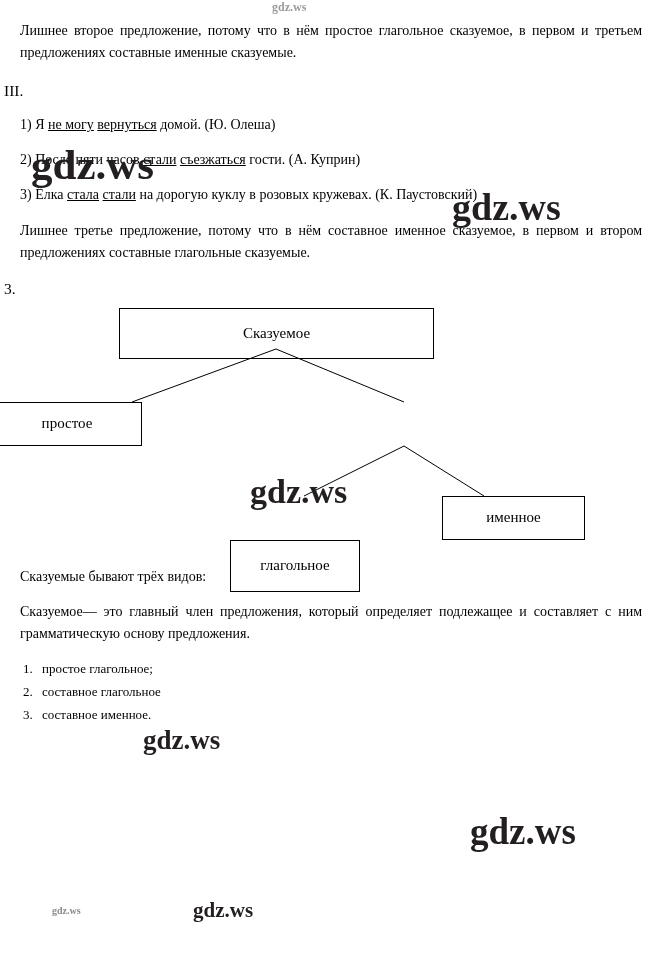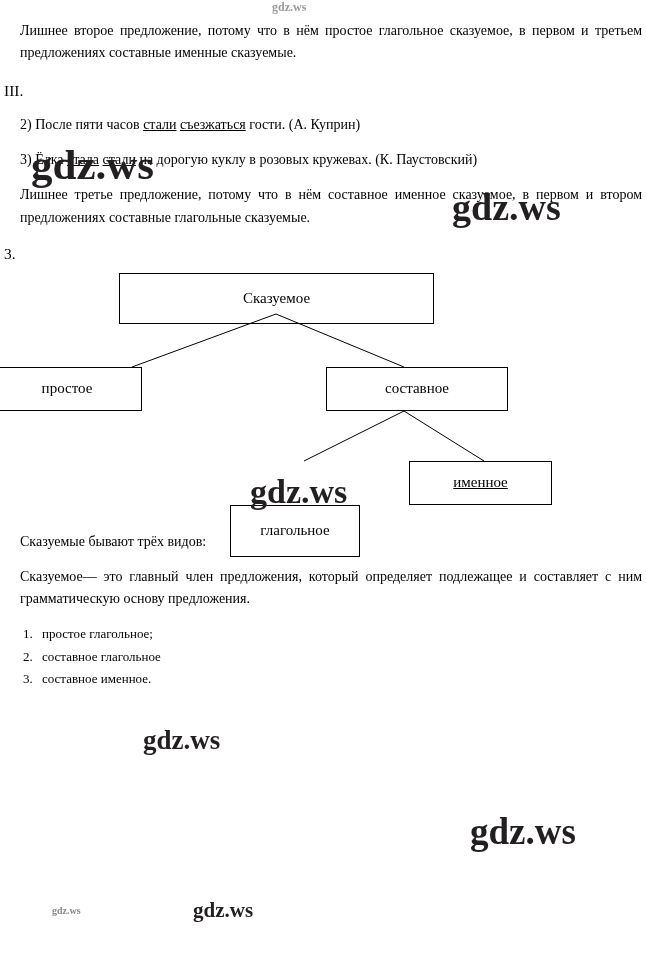--- a/index.html
+++ b/index.html
@@ -64,21 +64,21 @@
     display: flex;
     align-items: center;
     justify-content: center;
     box-sizing: border-box;
     text-align: center;
   }
   #box-skazuemoe { left: 115px; top: 0px; width: 315px; height: 51px; }
   #box-prostoe { left: -12px; top: 94px; width: 150px; height: 44px; }
   #box-sostavnoe { left: 322px; top: 94px; width: 182px; height: 44px; }
   #box-glagolnoe { left: 226px; top: 188px; width: 130px; height: 52px; margin-top: 44px; }
-  #box-imennoe { left: 405px; top: 188px; width: 143px; height: 44px; text-decoration: underline; }
+  #box-imennoe { left: 438px; top: 188px; width: 143px; height: 44px; }
 
   .diagram svg {
     position: absolute;
     left: 0;
     top: 0;
     width: 638px;
     height: 250px;
     pointer-events: none;
   }
   ol.list {
@@ -114,20 +114,23 @@
 <body>
 
 <div class="page">
 
   <div class="content">
 
     <p class="para">Лишнее второе предложение, потому что в нём простое глагольное сказуемое, в первом и третьем предложениях составные именные сказуемые.</p>
 
     <div class="section-label">III.</div>
 
+    <p class="para nojust">
+      <span>1) Я </span><span class="u">не могу</span><span> </span><span class="u">вернуться</span><span> домой. (Ю. Олеша)</span>
+    </p>
 
     <p class="para nojust">
       <span>2) После пяти часов </span><span class="u">стали</span><span> </span><span class="u">съезжаться</span><span> гости. (А. Куприн)</span>
     </p>
 
     <p class="para">
       <span>3) Ёлка </span><span class="u">стала</span><span> </span><span class="u">стали</span><span> на дорогую куклу в розовых кружевах. (К. Паустовский)</span>
     </p>
 
     <p class="para">Лишнее третье предложение, потому что в нём составное именное сказуемое, в первом и втором предложениях составные глагольные сказуемые.</p>
@@ -136,21 +139,20 @@
 
     <div class="diagram">
       <svg viewBox="0 0 638 250" xmlns="http://www.w3.org/2000/svg">
         <line x1="272" y1="41" x2="128" y2="94" stroke="#000000" stroke-width="1"></line>
         <line x1="272" y1="41" x2="400" y2="94" stroke="#000000" stroke-width="1"></line>
         <line x1="400" y1="138" x2="300" y2="188" stroke="#000000" stroke-width="1"></line>
         <line x1="400" y1="138" x2="480" y2="188" stroke="#000000" stroke-width="1"></line>
       </svg>
       <div class="box" id="box-skazuemoe">Сказуемое</div>
       <div class="box" id="box-prostoe">простое</div>
-      <div class="box" id="box-sostavnoe">составное</div>
       <div class="box" id="box-glagolnoe">глагольное</div>
       <div class="box" id="box-imennoe">именное</div>
     </div>
 
     <p class="para nojust">Сказуемые бывают трёх видов:</p>
 
     <p class="para">Сказуемое— это главный член предложения, который определяет подлежащее и составляет с ним грамматическую основу предложения.</p>
 
     <ol class="list">
       <li>простое глагольное;</li>

